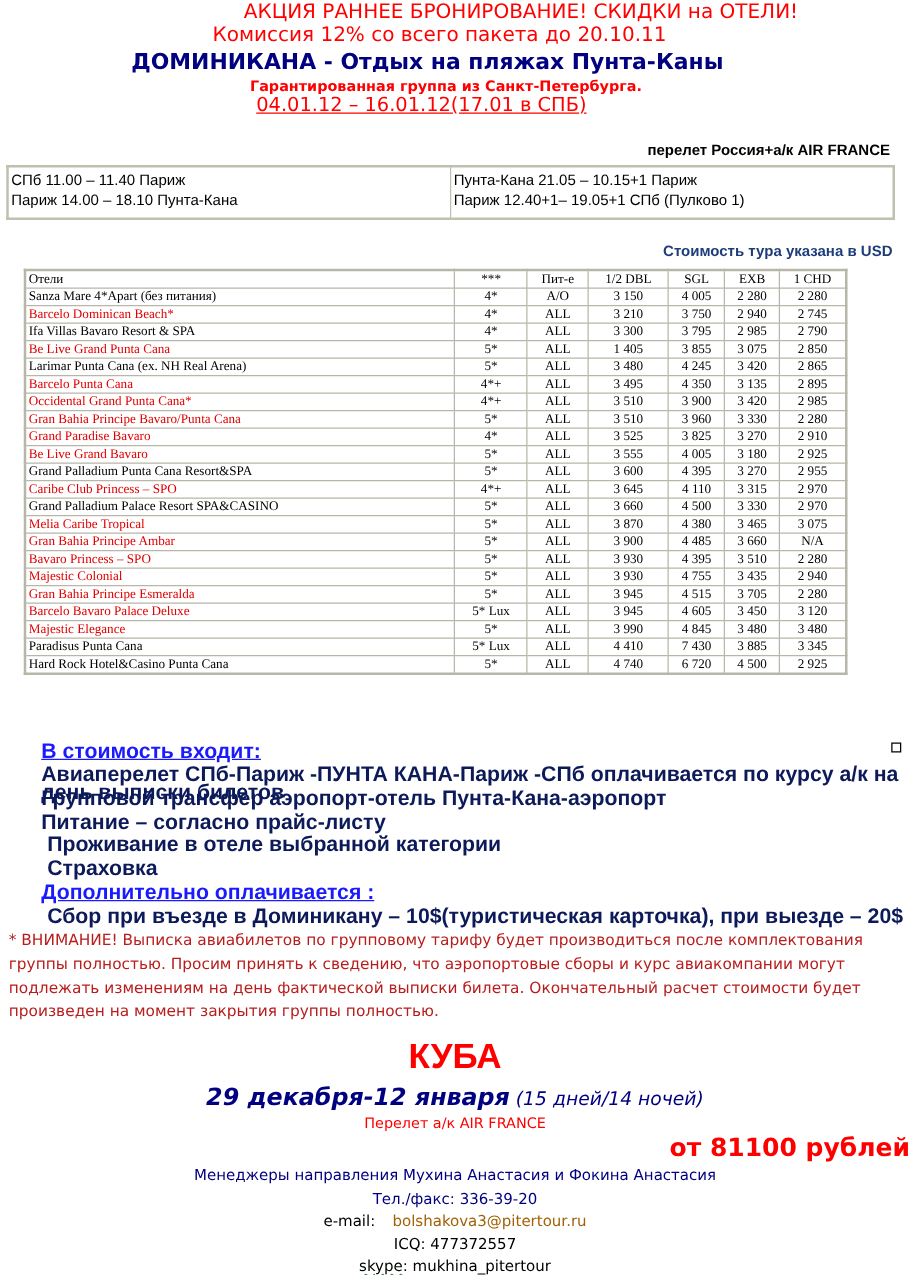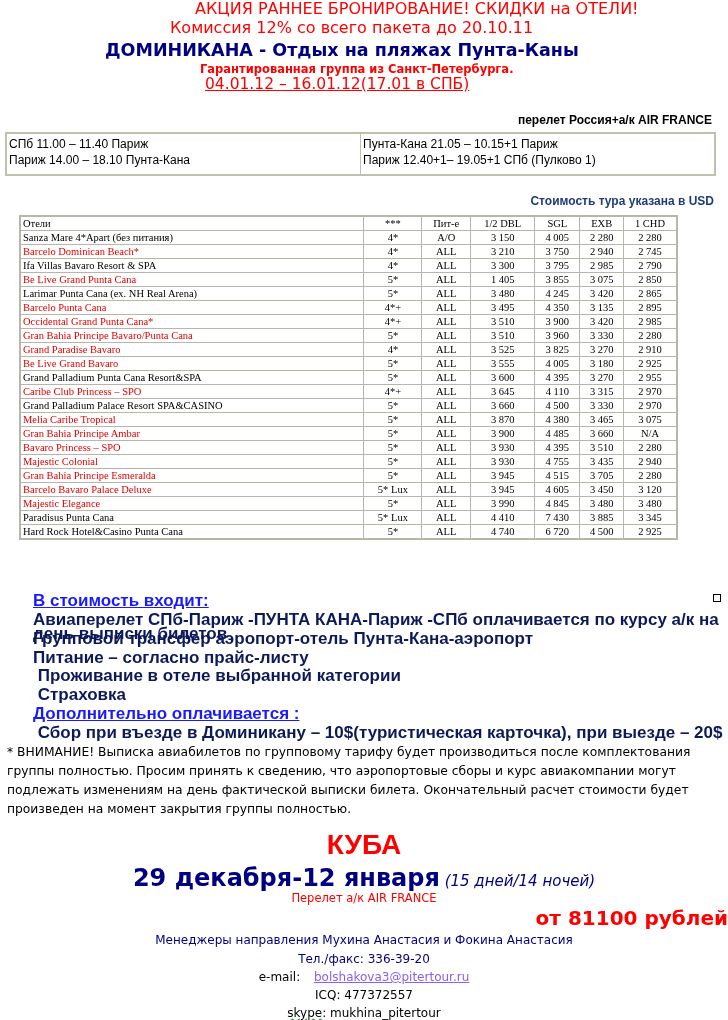--- a/index.html
+++ b/index.html
@@ -15,32 +15,32 @@
   #schedule td{border:1px solid #c0c0b0;padding:2px 2px 6px 2px;vertical-align:top;line-height:16px;}
   #cost-label{position:absolute;top:194px;right:14px;color:#1f3c7a;font-weight:bold;font-size:12px;font-family:"Liberation Sans",sans-serif;}
   #prices{position:absolute;top:215px;left:19px;width:659px;border-collapse:collapse;font-family:"Liberation Serif",serif;font-size:10.5px;border:2px solid #b8b6a8;}
   #prices td{border:1px solid #b8b6a8;height:13px;padding:0 2px;line-height:13px;white-space:nowrap;}
   #prices td.c{text-align:center;}
   #prices tr.red td.name{color:#e00000;}
   .colw0{width:370px;} .colw1{width:58px;} .colw2{width:48px;} .colw3{width:64px;} .colw4{width:44px;} .colw5{width:42px;} .colw6{width:52px;}
   #sq{position:absolute;top:594px;left:713px;width:6px;height:6px;border:1px solid #000;}
   .incl{position:absolute;left:1px;font-family:"Liberation Sans",sans-serif;font-weight:bold;font-size:17px;color:#0d1a5a;line-height:14px;margin-left:32px;}
   .incl.link{color:#1a1aff;text-decoration:underline;}
-  #notice{position:absolute;top:743px;left:7px;width:710px;font-size:12.3px;line-height:19px;color:#000000;font-family:"DejaVu Sans",sans-serif;}
+  #notice{position:absolute;top:743px;left:7px;width:710px;font-size:12.3px;line-height:19px;color:#b91c1c;font-family:"DejaVu Sans",sans-serif;}
   #cuba{position:absolute;top:828px;left:0;width:728px;text-align:center;color:#ff0000;font-weight:bold;font-size:28px;line-height:34px;font-family:"Liberation Sans",sans-serif;}
   #cuba-dates{position:absolute;top:865px;left:0;width:728px;text-align:center;color:#000080;line-height:26px;}
-  #cuba-dates .b{font-weight:bold;font-size:24px;font-family:"DejaVu Sans",sans-serif;}
+  #cuba-dates .b{font-weight:bold;font-style:italic;font-size:19px;font-family:"DejaVu Sans",sans-serif;}
   #cuba-dates .n{font-style:italic;font-size:15px;font-family:"DejaVu Sans",sans-serif;}
   #cuba-flight{position:absolute;top:891px;left:0;width:728px;text-align:center;color:#ff0000;font-size:11.5px;line-height:14px;}
   #cuba-price{position:absolute;top:905px;left:0;width:728px;text-align:right;color:#ff0000;font-weight:bold;font-size:20px;line-height:26px;}
   .contact{position:absolute;left:0;width:728px;text-align:center;font-size:12px;line-height:18px;font-family:"DejaVu Sans",sans-serif;}
   #managers{top:931px;color:#000080;}
   #phone{top:950px;color:#000080;}
   #email{top:968px;color:#000;}
-  #email a{color:#8b5cf6;text-decoration:underline;margin-left:10px;}
+  #email a{color:#a16207;margin-left:10px;}
   #icq{top:986px;color:#000;}
   #skype{top:1004px;color:#000;}
   #skype .sq{text-decoration:underline wavy #3a9a3a;}
 </style>
 </head>
 <body>
 
 <div class="h1" id="promo">АКЦИЯ РАННЕЕ БРОНИРОВАНИЕ! СКИДКИ на ОТЕЛИ!</div>
 <div class="h1" id="commission">Комиссия 12% со всего пакета до 20.10.11</div>
 <div id="title">ДОМИНИКАНА - Отдых на пляжах Пунта-Каны</div>

